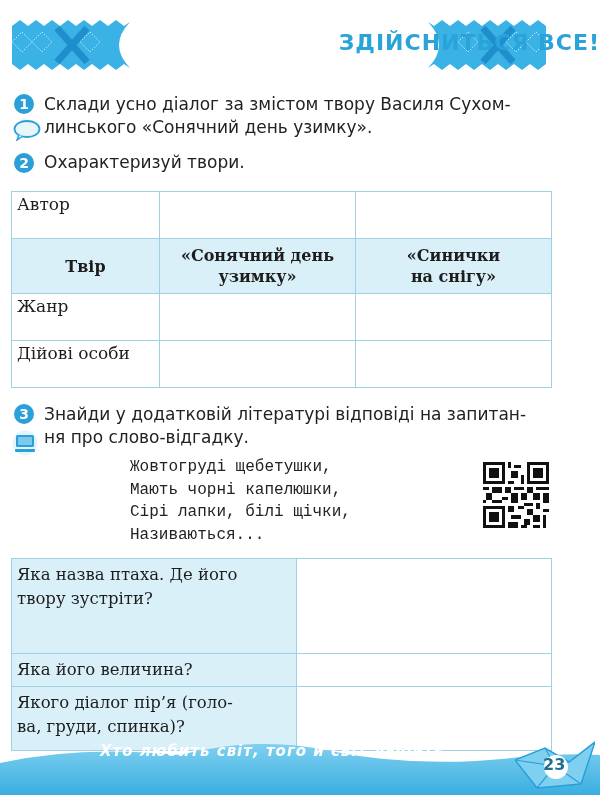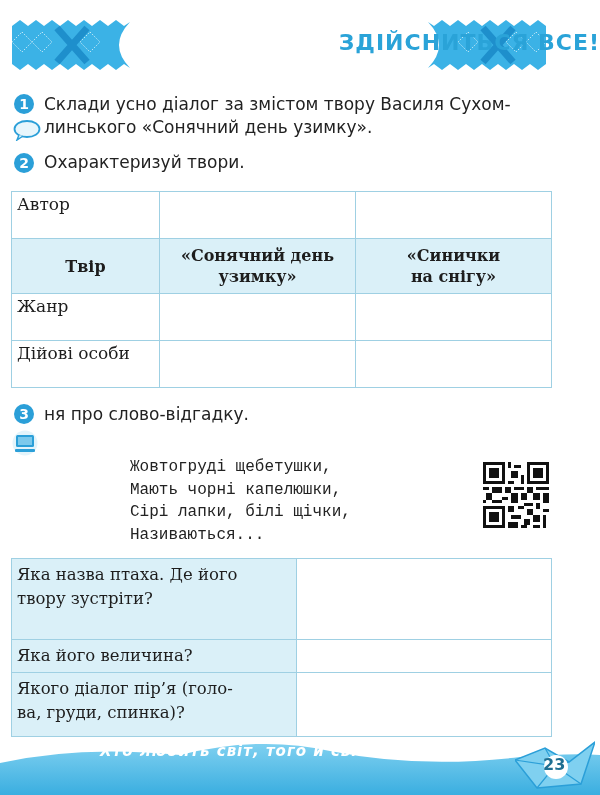--- a/index.html
+++ b/index.html
@@ -112,20 +112,21 @@
   </table>
 
 <div class="task-num" style="left:14px;top:404px;">3</div>
 <svg class="icon" style="left:12px;top:430px;width:26px;height:26px;" viewBox="0 0 26 26">
   <circle cx="13" cy="13" r="12.5" fill="#e3f4fb"></circle>
   <rect x="4" y="5" width="18" height="12" rx="1.5" fill="#2b9fd8"></rect>
   <rect x="6" y="7" width="14" height="8" fill="#7cc9ec"></rect>
   <rect x="3" y="19" width="20" height="3" rx="1" fill="#2b9fd8"></rect>
 </svg>
 <div class="task-text" style="top:403px;">
+  <div>Знайди у додатковій літературі відповіді на запитан-</div>
   <div>ня про слово-відгадку.</div>
 </div>
 
 <div class="poem">
   <div>Жовтогруді щебетушки,</div>
   <div>Мають чорні капелюшки,</div>
   <div>Сірі лапки, білі щічки,</div>
   <div>Називаються...</div>
 </div>
 
@@ -143,21 +144,21 @@
     <path d="M0 8h2v1h-2z M3 8h3v2h-3z M7 8h2v2h-2z M10 8h3v1h-3z M14 8h2v2h-2z M17 8h4v1h-4z"></path>
     <path d="M1 10h2v2h-2z M6 11h2v1h-2z M9 10h2v3h-2z M12 10h2v2h-2z M16 10h2v2h-2z M19 10h2v3h-2z"></path>
     <path d="M0 12h1v1h-1z M3 12h3v1h-3z M13 13h3v1h-3z M17 13h1v2h-1z"></path>
     <path d="M8 14h2v2h-2z M11 14h2v1h-2z M14 15h2v2h-2z M19 15h2v1h-2z"></path>
     <path d="M9 17h3v1h-3z M13 18h2v2h-2z M16 17h2v2h-2z M19 17h1v4h-1z M8 19h3v2h-3z M12 20h2v1h-2z M16 20h2v1h-2z"></path>
   </g>
 </svg>
 
 <table class="t2">
   <tbody>
-      <tr style="height:81px;">
+      <tr style="height:95px;">
     <td class="q">
       <div>Яка назва птаха. Де його</div>
       <div>твору зустріти?</div>
     </td>
     <td></td>
   </tr>
   <tr style="height:30px;">
     <td class="q">
       <div>Яка його величина?</div>
     </td>

